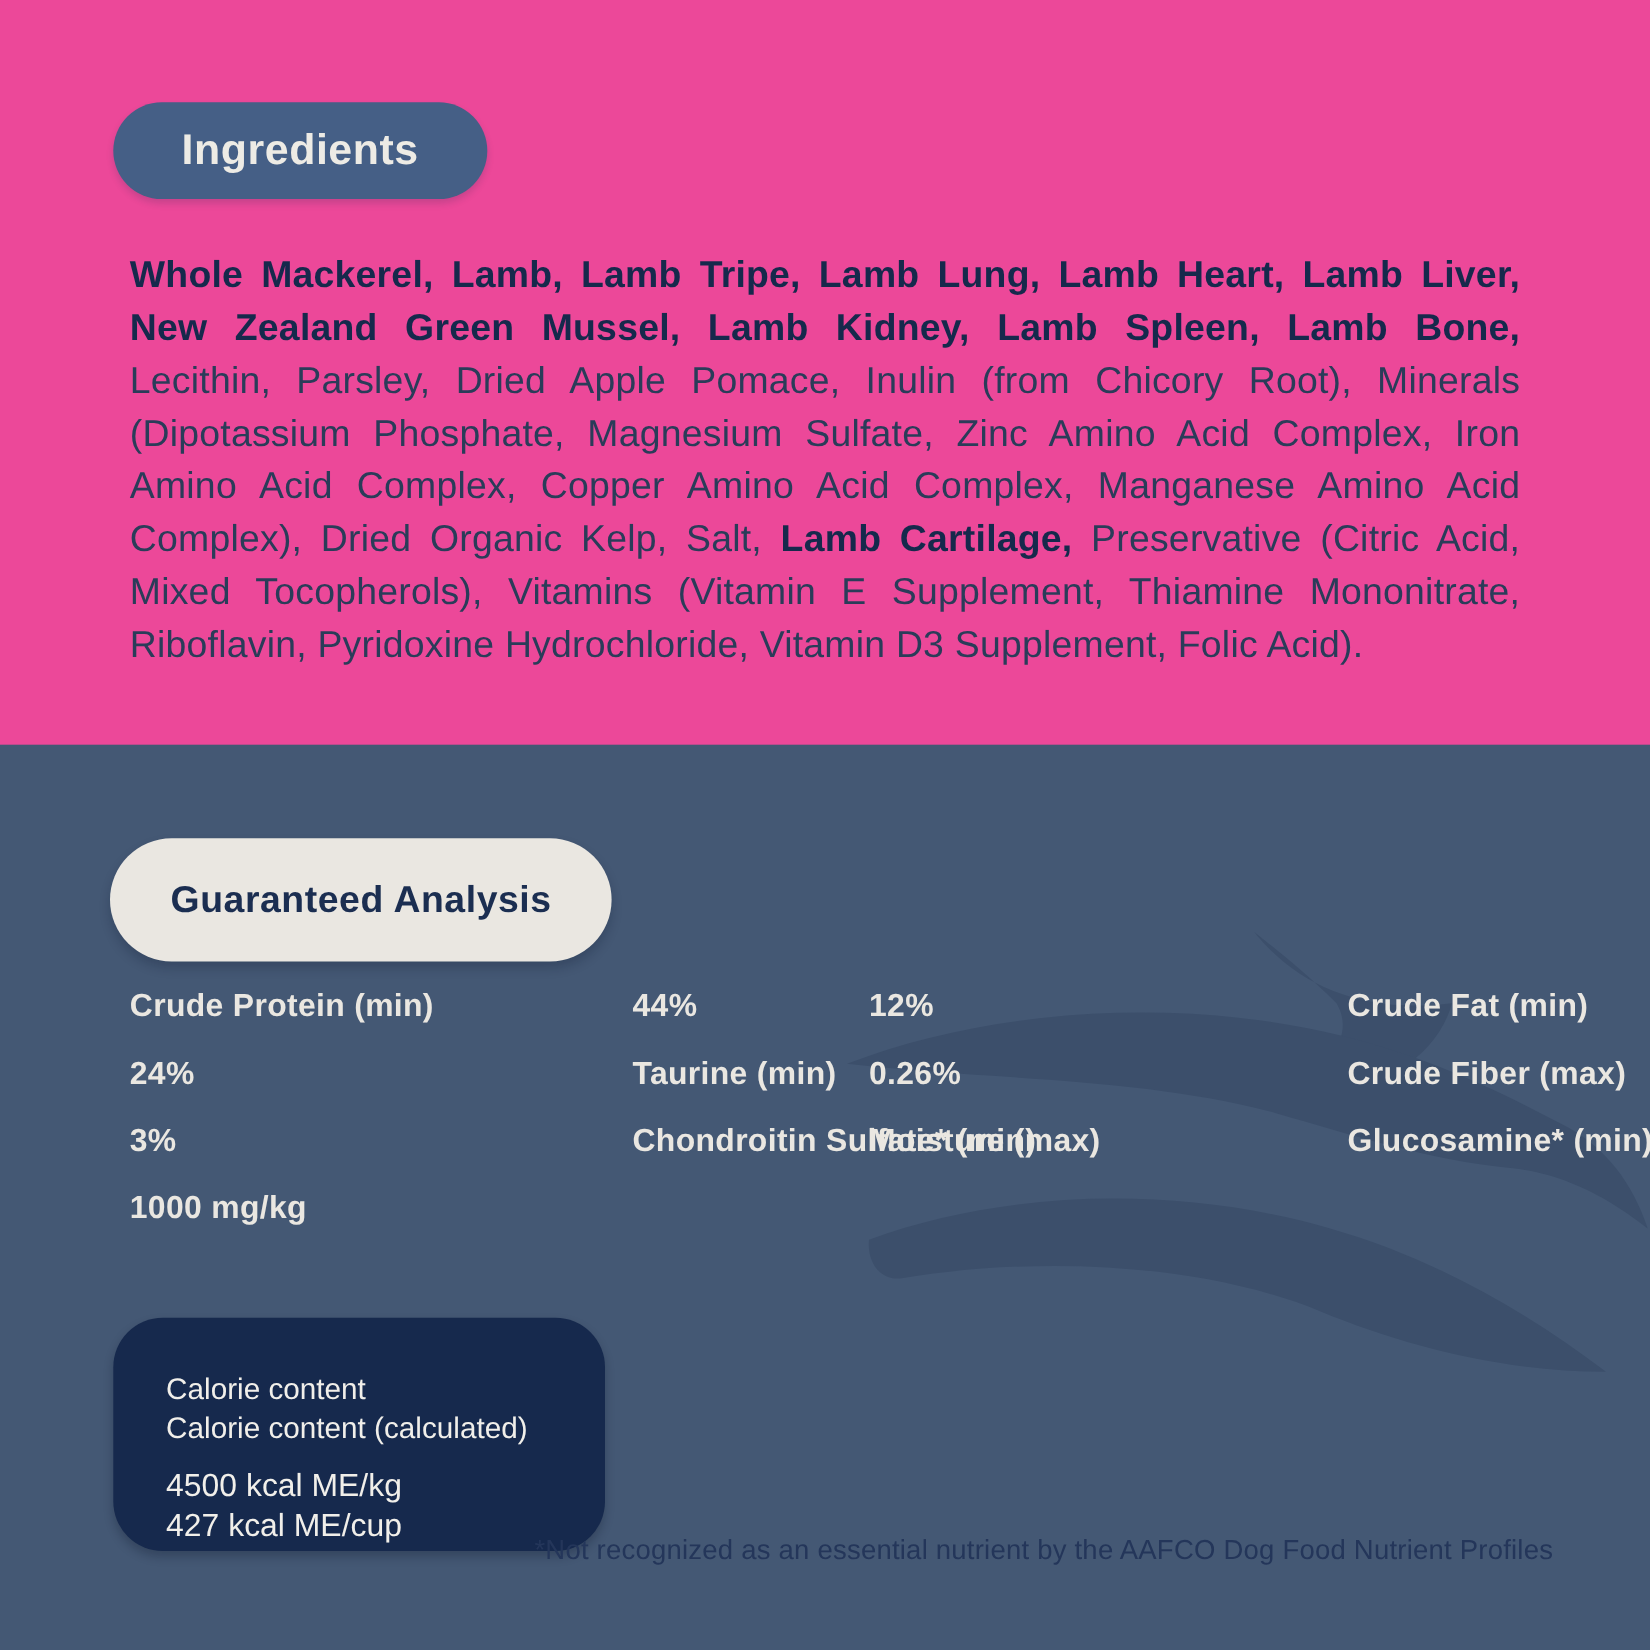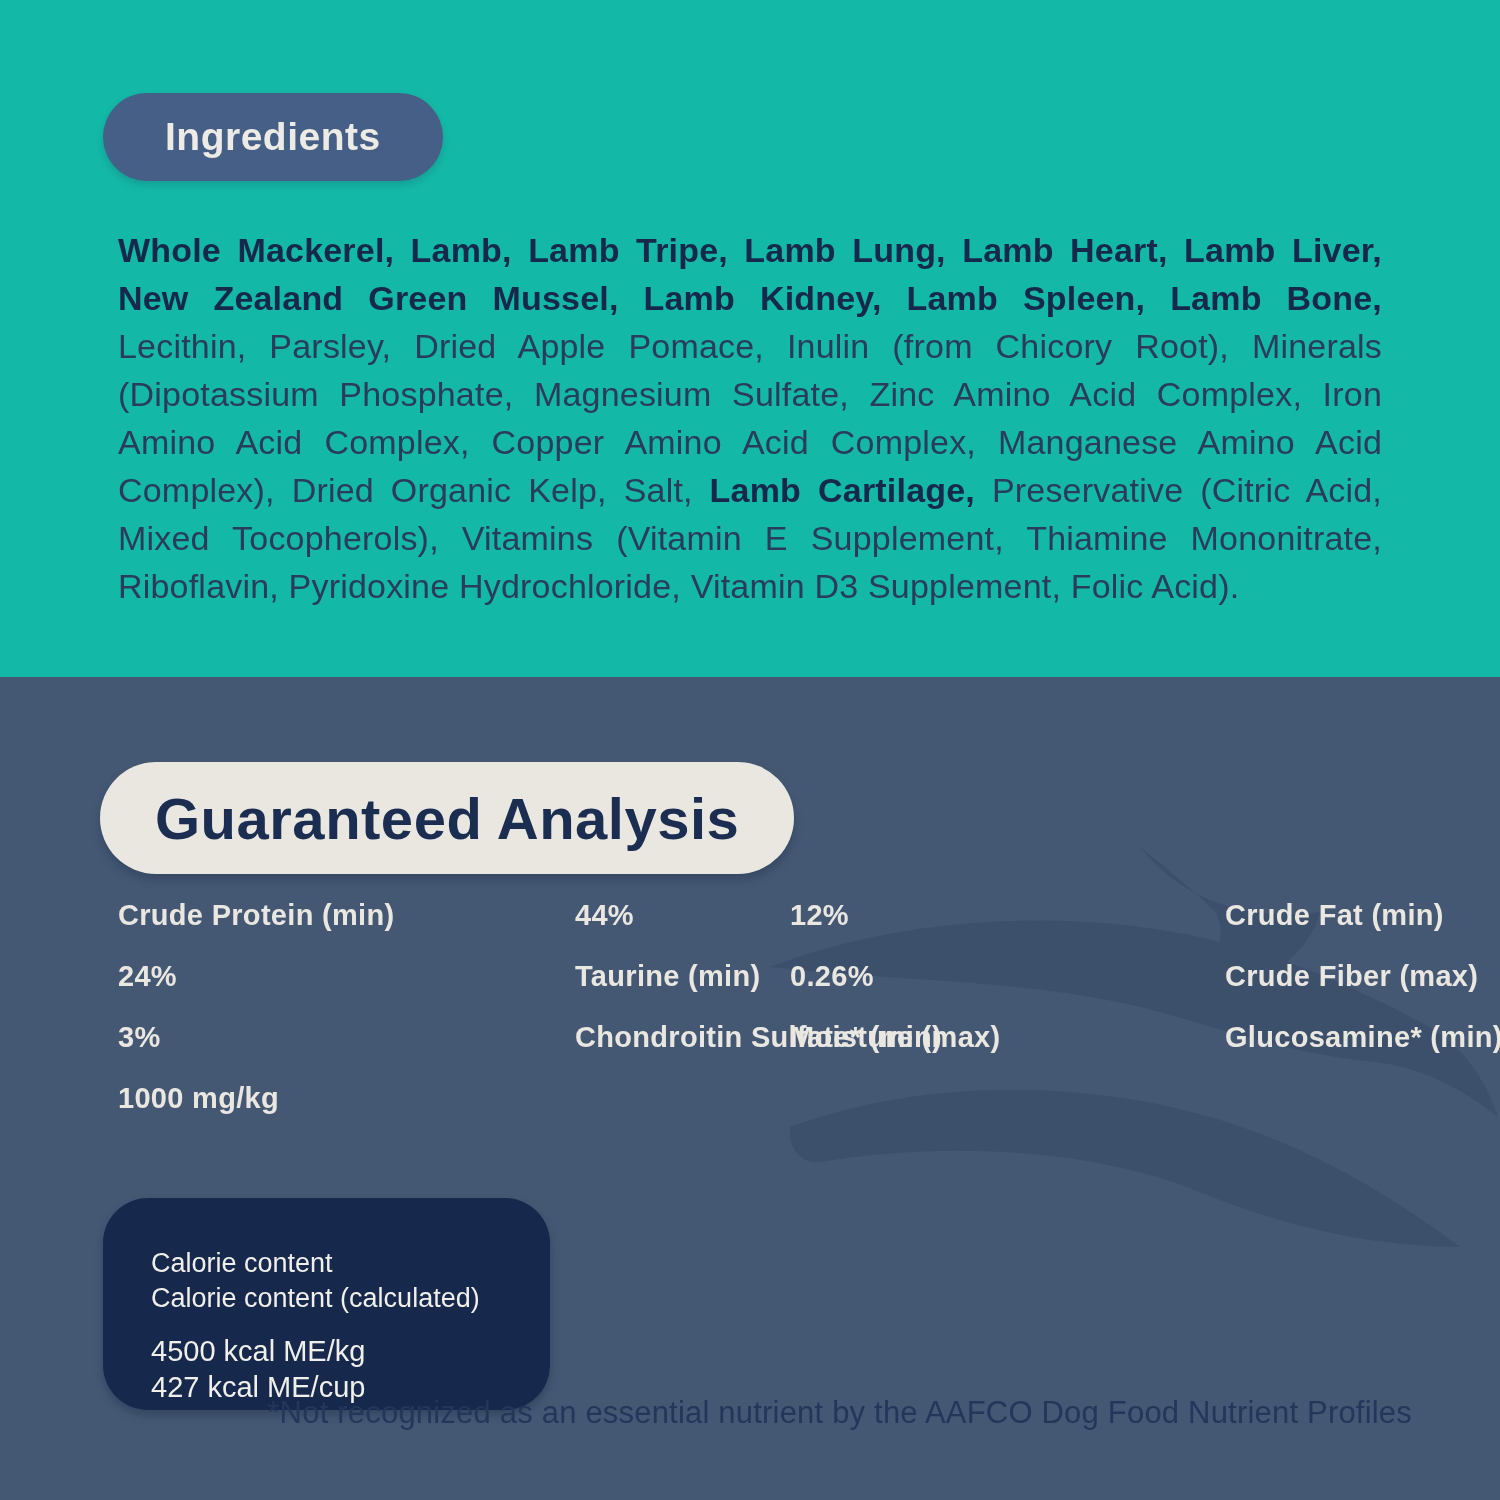--- a/index.html
+++ b/index.html
@@ -8,21 +8,21 @@
     position:relative;
     overflow:hidden;
     background:#EAE7E1;
     font-family:"Liberation Sans", sans-serif;
     -webkit-font-smoothing:antialiased;
   }
 
   
   .ingredients-section {
     position:absolute; left:0; top:0; width:1500px; height:691px;
-    background:#14b8a6;
+    background:#ec4899;
   }
   .pill-dark {
     position:absolute; left:103px; top:93px;
     height:88px; padding:0 62px;
     background:#455F86; color:#EDEBE5;
     border-radius:44px;
     display:flex; align-items:center;
     font-size:39px; font-weight:700; letter-spacing:0.5px;
     box-shadow:0 4px 7px rgba(30,45,75,0.18);
   }
@@ -42,21 +42,21 @@
   }
   .swoosh-svg { position:absolute; left:760px; top:140px; width:740px; height:440px; }
   .swoosh-svg path { fill:#3C4F6B; }
 
   .pill-light {
     position:absolute; left:100px; top:85px;
     height:112px; padding:0 55px;
     background:#EAE7E1; color:#1B2E51;
     border-radius:56px;
     display:flex; align-items:center;
-    font-size:58px; font-weight:700; letter-spacing:0.5px;
+    font-size:34px; font-weight:700; letter-spacing:0.5px;
     box-shadow:0 6px 10px rgba(10,20,40,0.22);
   }
 
   .analysis-table {
     position:absolute; left:118px; top:222px; width:1264px;
     display:grid;
     grid-template-columns:457px 215px 435px 157px;
     grid-auto-rows:61px;
   }
   .analysis-table .cell {
@@ -71,21 +71,21 @@
     color:#F1EFEA;
     padding:48px 30px 0 48px;
     box-shadow:0 5px 9px rgba(8,16,35,0.25);
   }
   .calorie-headings div { font-size:27px; line-height:35px; }
   .calorie-values { margin-top:17px; }
   .calorie-values div { font-size:29px; line-height:36px; }
 
   .footnote {
     position:absolute; right:88px; top:718px;
-    font-size:31px; color:#24365A; letter-spacing:0.2px;
+    font-size:25px; color:#24365A; letter-spacing:0.2px;
     white-space:nowrap;
   }
 </style>
 </head>
 <body>
 
 <section class="ingredients-section">
   <div class="pill-dark">
     <span>Ingredients</span>
   </div>

